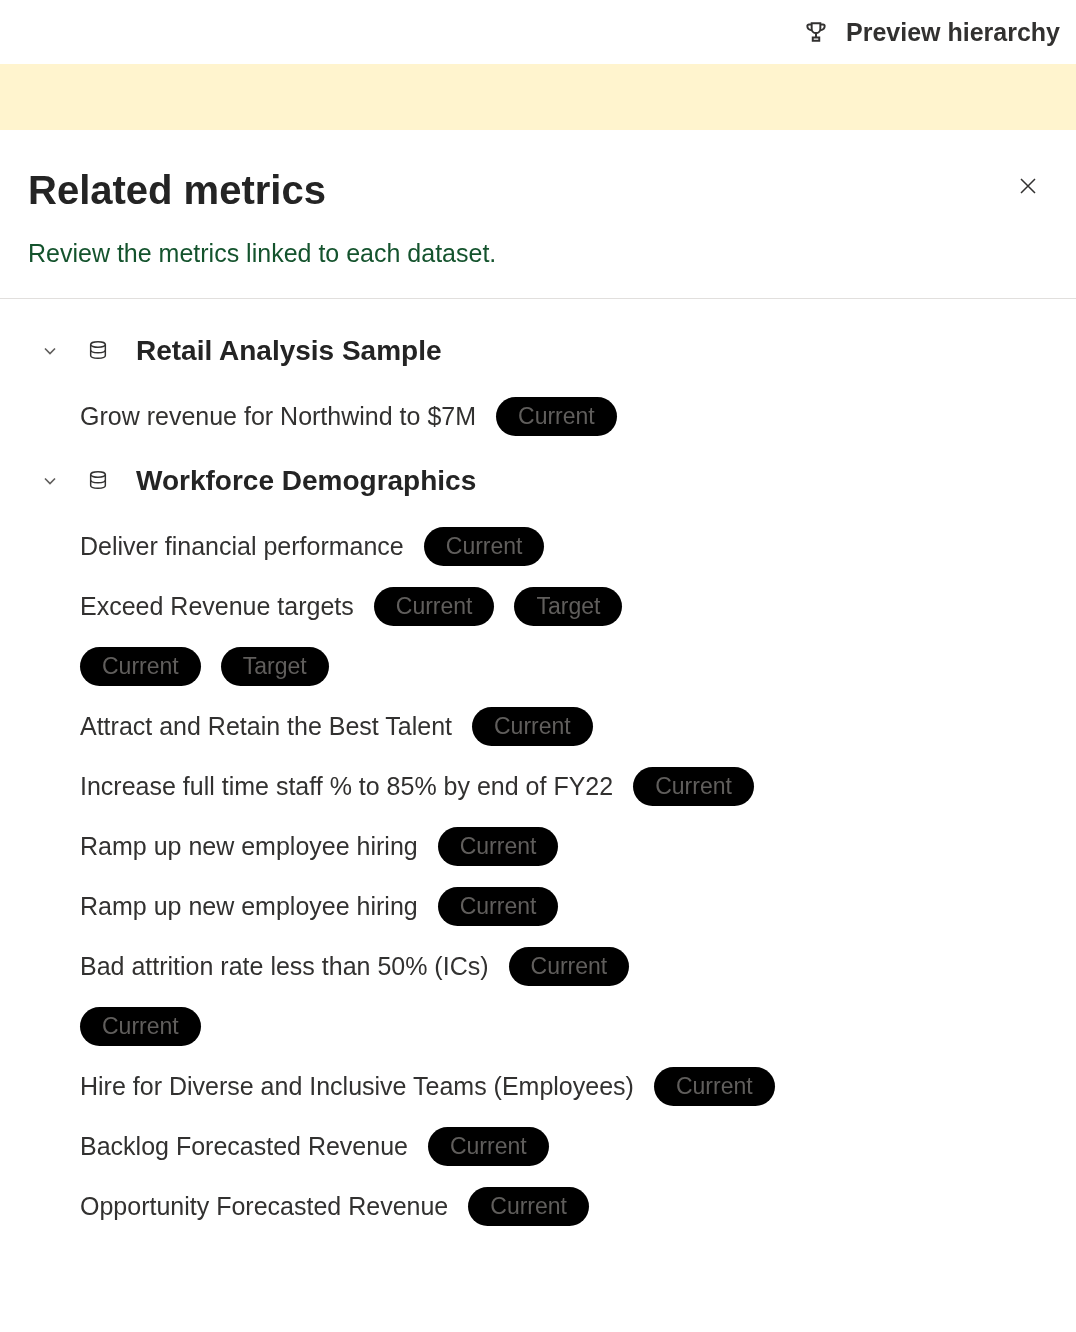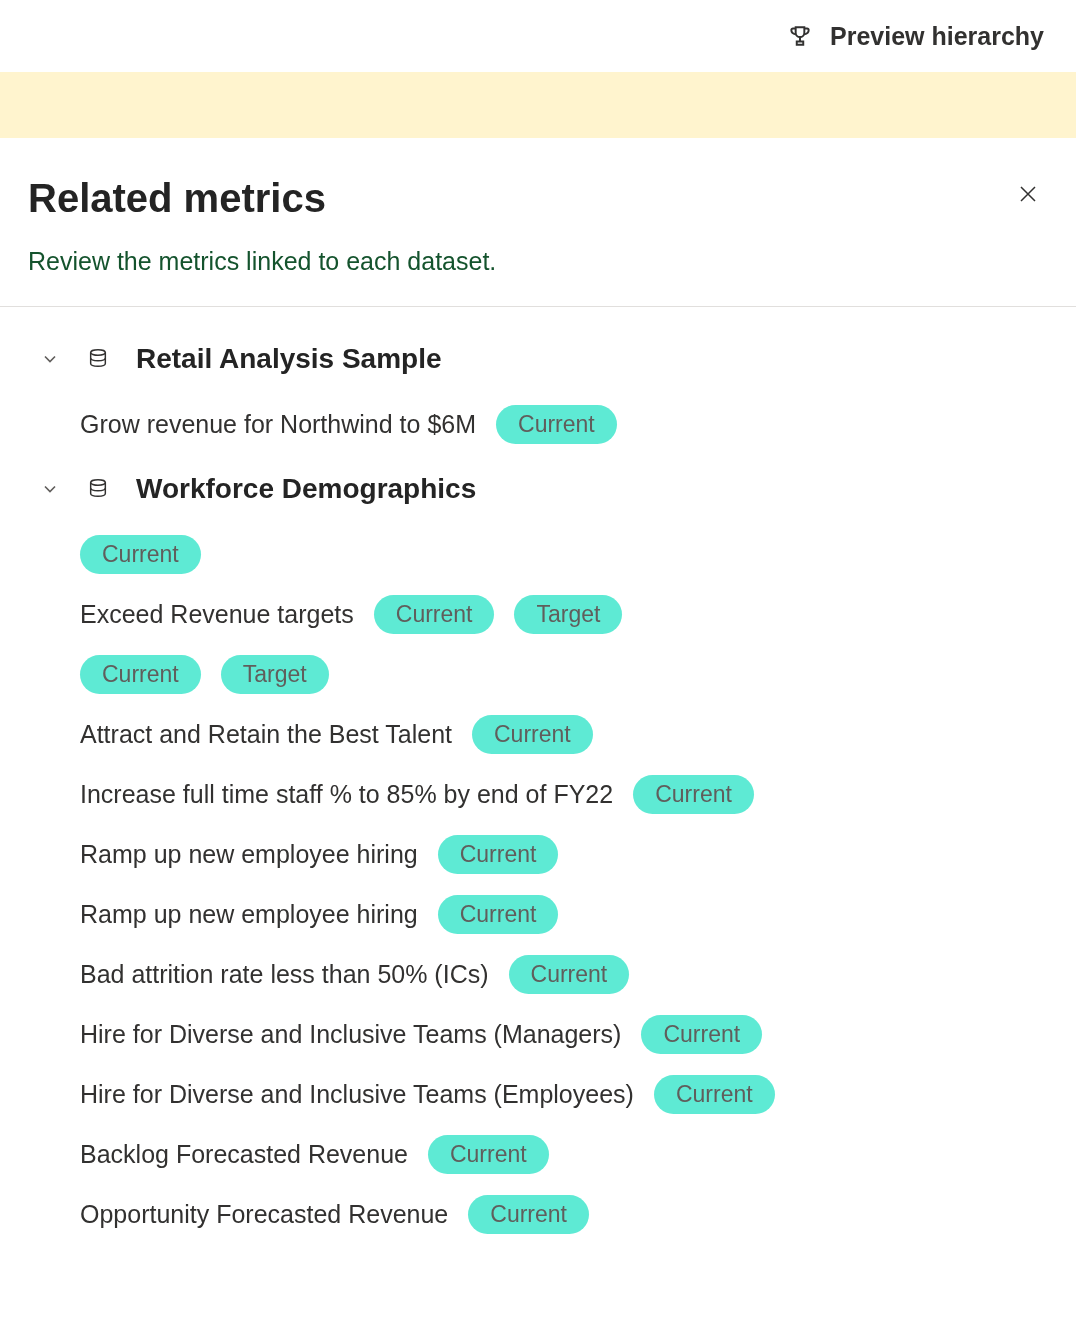--- a/index.html
+++ b/index.html
@@ -9,25 +9,25 @@
     }
     body {
       font-family: "Segoe UI", -apple-system, BlinkMacSystemFont, sans-serif;
       width: 1076px;
       height: 1332px;
       background: #ffffff;
       color: #323130;
       overflow: hidden;
     }
     .top-bar {
-      height: 72px;
+      height: 64px;
       display: flex;
       align-items: center;
       justify-content: flex-end;
-      padding: 0 32px 0 0;
+      padding: 0 16px 0 0;
       gap: 16px;
     }
     .trophy-icon {
       width: 28px;
       height: 28px;
       display: inline-flex;
       align-items: center;
       justify-content: center;
     }
     .preview-link {
@@ -111,21 +111,21 @@
     }
     .metric-label {
       font-size: 25px;
       font-weight: 400;
       color: #323130;
     }
     .tag {
       display: inline-flex;
       align-items: center;
       justify-content: center;
-      background: #5eead4;
+      background: #000000;
       border-radius: 24px;
       padding: 6px 22px;
       font-size: 23px;
       font-weight: 400;
       color: #605e5c;
     }
   </style>
 </head>
 <body>
 
@@ -166,21 +166,21 @@
       <span class="db-icon">
         <svg viewBox="0 0 24 24" width="22" height="22" fill="none" stroke="#323130" stroke-width="1.6">
           <ellipse cx="12" cy="5" rx="8" ry="3"></ellipse>
           <path d="M4 5v6c0 1.7 3.6 3 8 3s8-1.3 8-3V5"></path>
           <path d="M4 11v6c0 1.7 3.6 3 8 3s8-1.3 8-3v-6"></path>
         </svg>
       </span>
       <span class="dataset-name">Retail Analysis Sample</span>
     </div>
     <div class="metric-row">
-      <span class="metric-label">Grow revenue for Northwind to $6M</span>
+      <span class="metric-label">Grow revenue for Northwind to $7M</span>
       <span class="tag">Current</span>
     </div>
   </div>
 
   <div class="dataset-group">
     <div class="dataset-header">
       <span class="chevron">
         <svg viewBox="0 0 24 24" width="20" height="20" fill="none" stroke="#605e5c" stroke-width="2">
           <path d="M6 9l6 6 6-6"></path>
         </svg>
@@ -189,20 +189,21 @@
         <svg viewBox="0 0 24 24" width="22" height="22" fill="none" stroke="#323130" stroke-width="1.6">
           <ellipse cx="12" cy="5" rx="8" ry="3"></ellipse>
           <path d="M4 5v6c0 1.7 3.6 3 8 3s8-1.3 8-3V5"></path>
           <path d="M4 11v6c0 1.7 3.6 3 8 3s8-1.3 8-3v-6"></path>
         </svg>
       </span>
       <span class="dataset-name">Workforce Demographics</span>
     </div>
 
     <div class="metric-row">
+      <span class="metric-label">Deliver financial performance</span>
       <span class="tag">Current</span>
     </div>
     <div class="metric-row">
       <span class="metric-label">Exceed Revenue targets</span>
       <span class="tag">Current</span>
       <span class="tag">Target</span>
     </div>
     <div class="metric-row">
       <span class="tag">Current</span>
       <span class="tag">Target</span>
@@ -221,21 +222,20 @@
     </div>
     <div class="metric-row">
       <span class="metric-label">Ramp up new employee hiring</span>
       <span class="tag">Current</span>
     </div>
     <div class="metric-row">
       <span class="metric-label">Bad attrition rate less than 50% (ICs)</span>
       <span class="tag">Current</span>
     </div>
     <div class="metric-row">
-      <span class="metric-label">Hire for Diverse and Inclusive Teams (Managers)</span>
       <span class="tag">Current</span>
     </div>
     <div class="metric-row">
       <span class="metric-label">Hire for Diverse and Inclusive Teams (Employees)</span>
       <span class="tag">Current</span>
     </div>
     <div class="metric-row">
       <span class="metric-label">Backlog Forecasted Revenue</span>
       <span class="tag">Current</span>
     </div>

